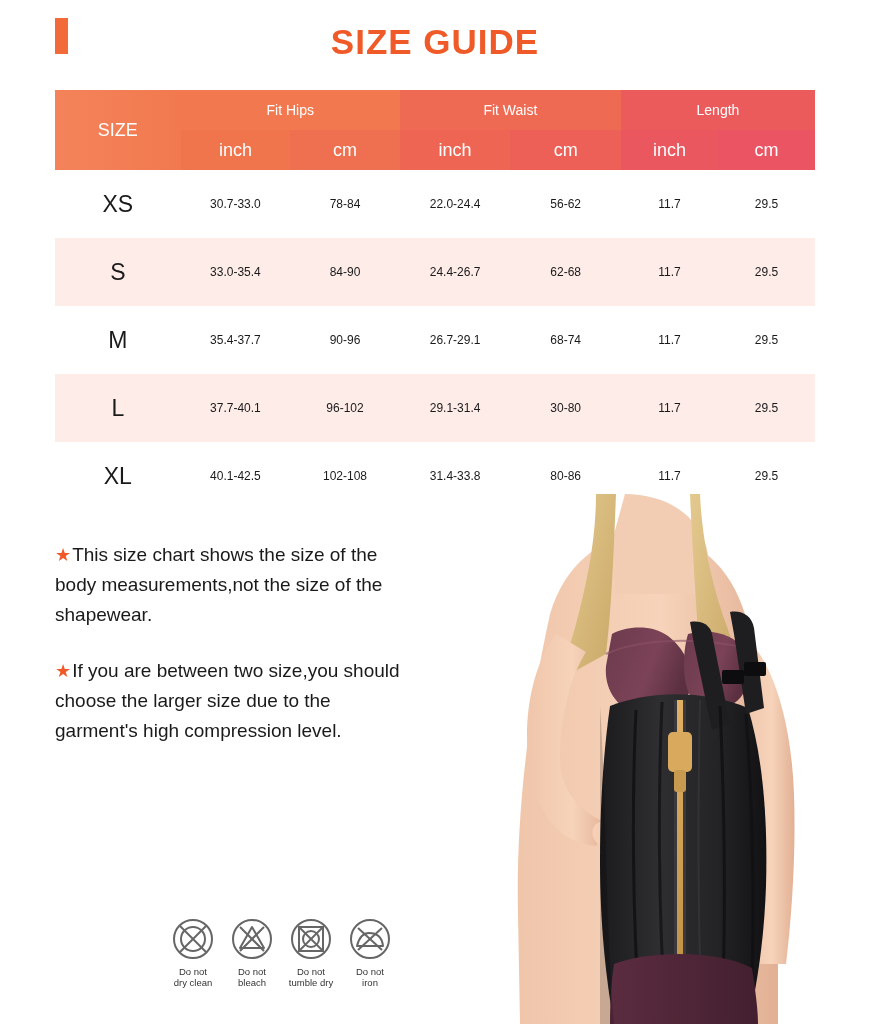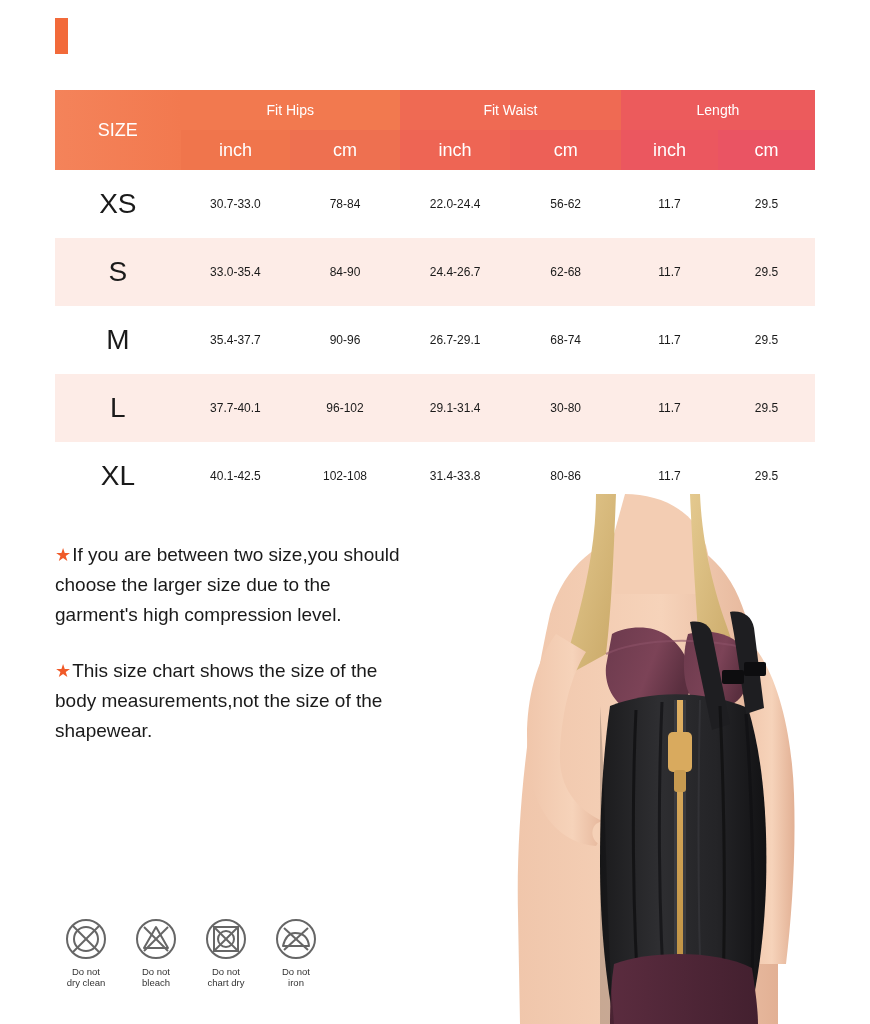--- a/index.html
+++ b/index.html
@@ -97,21 +97,21 @@
   .g3c { background: #ea5463; }
 
   tbody td {
     text-align: center;
     font-size: 12px;
     height: 68px;
     vertical-align: middle;
     color: #1a1a1a;
   }
   tbody td.size-cell {
-    font-size: 28px;
+    font-size: 23px;
   }
   tr.shaded td {
     background: #fdece7;
   }
   tr.plain td {
     background: #ffffff;
   }
 
   
   .tips {
@@ -138,21 +138,22 @@
     margin-right: 1px;
   }
 
   
   .care-row {
     position: absolute;
     left: 58px;
     top: 918px;
     width: 340px;
     display: flex;
-    gap: 14px;
+    gap: 3px;
+    justify-content: flex-end;
   }
   .care-item {
     width: 56px;
     text-align: center;
   }
   .care-glyph {
     width: 42px;
     height: 42px;
     margin: 0 auto 6px auto;
     display: block;
@@ -171,20 +172,21 @@
     width: 470px;
     height: 530px;
     overflow: hidden;
   }
 </style>
 </head>
 <body>
 
 <div class="header">
   <div class="header-bar"></div>
+  <div class="header-title">SIZE GUIDE</div>
 </div>
 
 <div class="table-wrap">
   <table class="size-table">
     <thead>
       <tr>
         <th class="th-size" rowspan="2" style="width:125px">SIZE</th>
         <th class="th-group g1" colspan="2" style="width:218px">Fit Hips</th>
         <th class="th-group g2" colspan="2" style="width:220px">Fit Waist</th>
         <th class="th-group g3" colspan="2" style="width:193px">Length</th>
@@ -332,24 +334,24 @@
     <rect x="274" y="276" width="12" height="22" rx="3" fill="#c79a50"></rect>
 
     <path d="M214 470 C250 456 318 456 352 474 C356 500 358 518 358 530 L210 530 C210 510 211 490 214 470 Z" fill="url(#pantsGrad)"></path>
 
     <path d="M200 212 C206 300 206 430 214 530 L200 530 Z" fill="#000" opacity="0.18"></path>
   </svg>
 </div>
 
 <div class="tips">
   <div class="tip">
+    <span class="star">★</span><span>This size chart shows the size of the body measurements,not the size of the shapewear.</span>
+  </div>
+  <div class="tip">
     <span class="star">★</span><span>If you are between two size,you should choose the larger size due to the garment's high compression level.</span>
-  </div>
-  <div class="tip">
-    <span class="star">★</span><span>This size chart shows the size of the body measurements,not the size of the shapewear.</span>
   </div>
 </div>
 
 <div class="care-row">
 
   <div class="care-item">
     <svg class="care-glyph" viewBox="0 0 42 42">
       <circle cx="21" cy="21" r="19" fill="none" stroke="#666" stroke-width="2"></circle>
       <circle cx="21" cy="21" r="12" fill="none" stroke="#666" stroke-width="2"></circle>
       <line x1="8" y1="8" x2="34" y2="34" stroke="#666" stroke-width="2"></line>
@@ -373,21 +375,21 @@
 
   <div class="care-item">
     <svg class="care-glyph" viewBox="0 0 42 42">
       <circle cx="21" cy="21" r="19" fill="none" stroke="#666" stroke-width="2"></circle>
       <rect x="9" y="9" width="24" height="24" fill="none" stroke="#666" stroke-width="2"></rect>
       <circle cx="21" cy="21" r="8" fill="none" stroke="#666" stroke-width="2"></circle>
       <line x1="9" y1="9" x2="33" y2="33" stroke="#666" stroke-width="2"></line>
       <line x1="33" y1="9" x2="9" y2="33" stroke="#666" stroke-width="2"></line>
     </svg>
     <div class="care-label">Do not</div>
-    <div class="care-label">chart dry</div>
+    <div class="care-label">tumble dry</div>
   </div>
 
   <div class="care-item">
     <svg class="care-glyph" viewBox="0 0 42 42">
       <circle cx="21" cy="21" r="19" fill="none" stroke="#666" stroke-width="2"></circle>
       <path d="M8 28 H34 C33 19 28 15 20 15 C14 15 10 20 8 28 Z" fill="none" stroke="#666" stroke-width="2" stroke-linejoin="round"></path>
       <line x1="9" y1="10" x2="33" y2="32" stroke="#666" stroke-width="2"></line>
       <line x1="33" y1="10" x2="9" y2="32" stroke="#666" stroke-width="2"></line>
     </svg>
     <div class="care-label">Do not</div>

